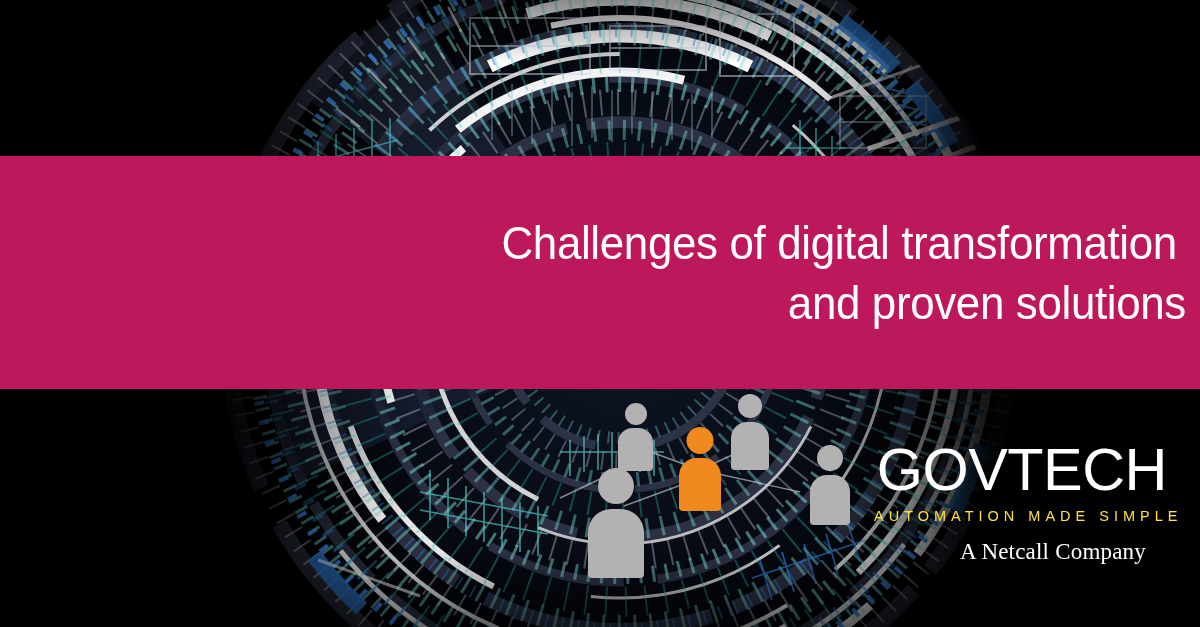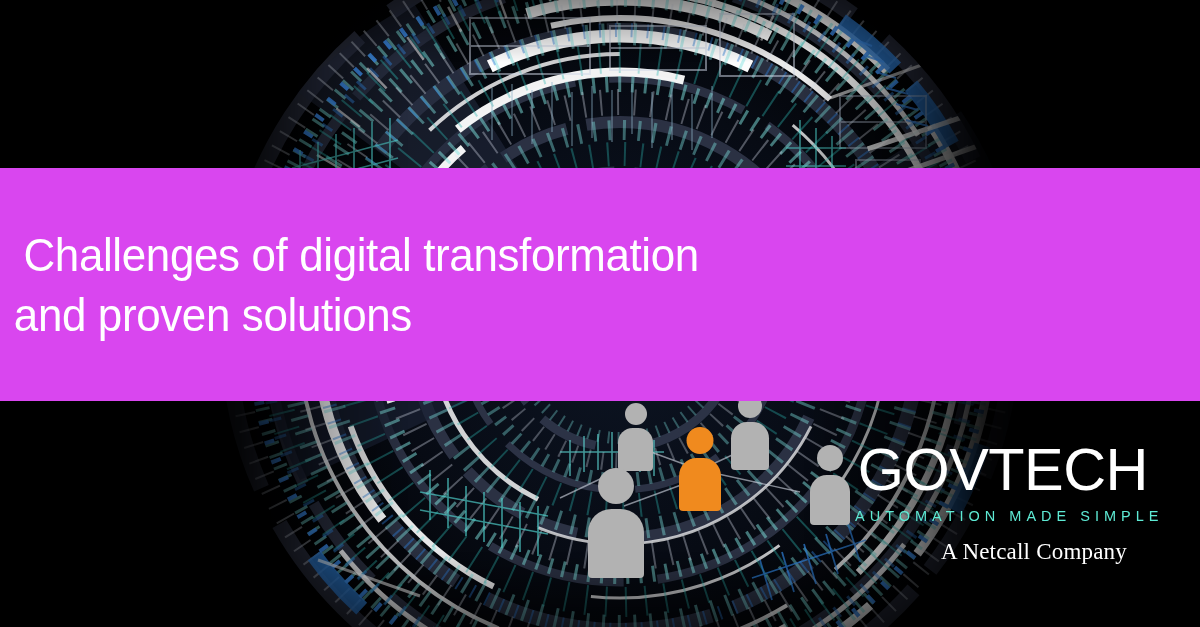--- a/index.html
+++ b/index.html
@@ -48,26 +48,26 @@
     background:linear-gradient(to bottom,
       rgba(0,0,0,0.45) 0%,
       rgba(0,0,0,0) 10%,
       rgba(0,0,0,0) 88%,
       rgba(0,0,0,0.55) 100%);
   }
 
   
   #title-banner {
     position:absolute;
-    left:0; top:168px;
+    left:0; top:156px;
     width:1200px; height:233px;
-    background:#d946ef;
+    background:#be185d;
     display:flex;
     flex-direction:column;
-    align-items:flex-start;
+    align-items:flex-end;
     justify-content:center;
   }
   #title-banner .line {
     color:#ffffff;
     font-family:"Liberation Sans", sans-serif;
     font-size:47px;
     font-weight:400;
     line-height:1.26;
     letter-spacing:-0.4px;
     text-align:center;
@@ -84,37 +84,37 @@
   }
   .person .body {
     position:absolute; left:0;
     width:100%;
     border-radius:42% 42% 4px 4px / 34% 34% 4px 4px;
   }
 
   
   #logo-block {
     position:absolute;
-    left:855px; top:440px;
+    left:874px; top:440px;
     width:275px;
     text-align:right;
   }
   #logo-word {
     color:#ffffff;
     font-family:"Liberation Sans", sans-serif;
     font-size:60px;
     font-weight:300;
     letter-spacing:-0.5px;
     line-height:1;
     white-space:nowrap;
     transform:scaleX(0.99);
     transform-origin:right center;
   }
   #logo-tagline {
-    color:#5eead4;
+    color:#fde047;
     font-family:"Liberation Sans", sans-serif;
     font-size:14.5px;
     font-weight:400;
     letter-spacing:5.0px;
     line-height:1;
     margin-top:9px;
     white-space:nowrap;
     padding-right:1px;
   }
   #logo-sub {

